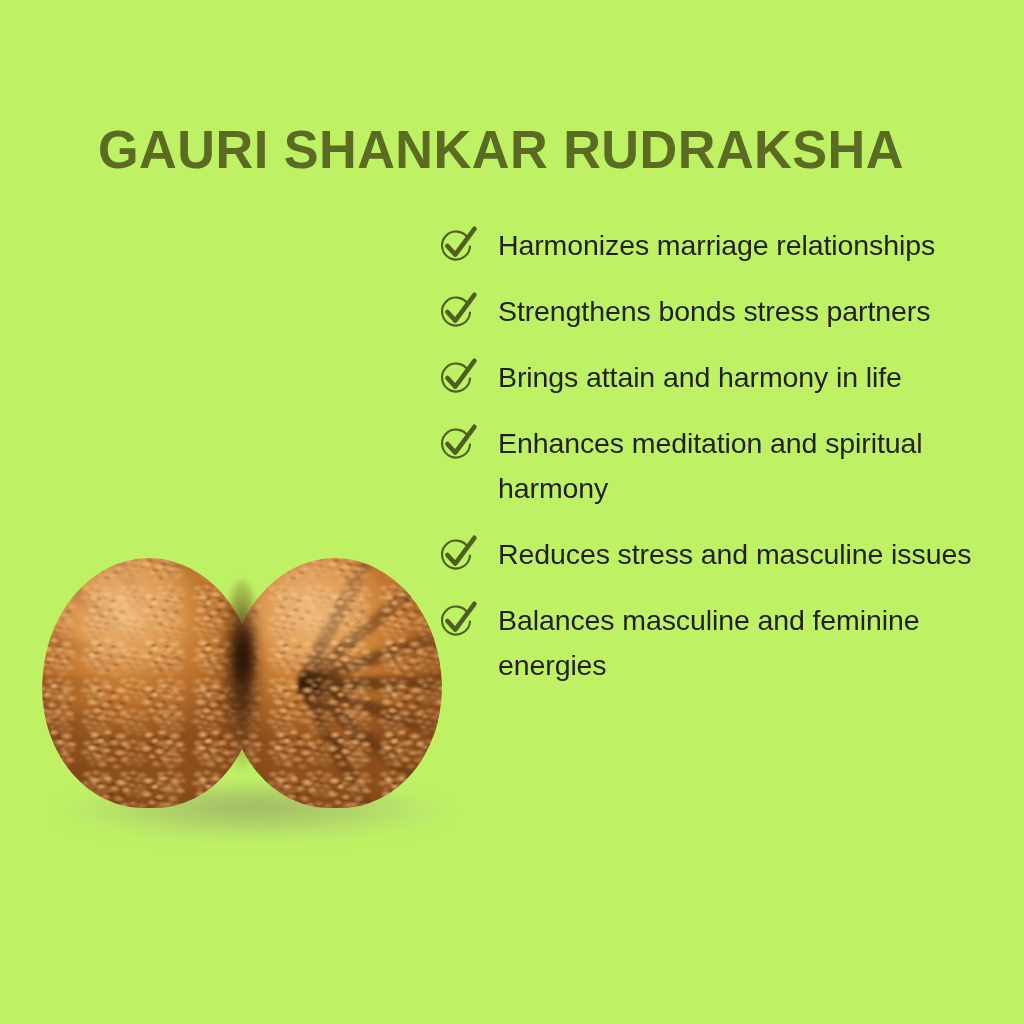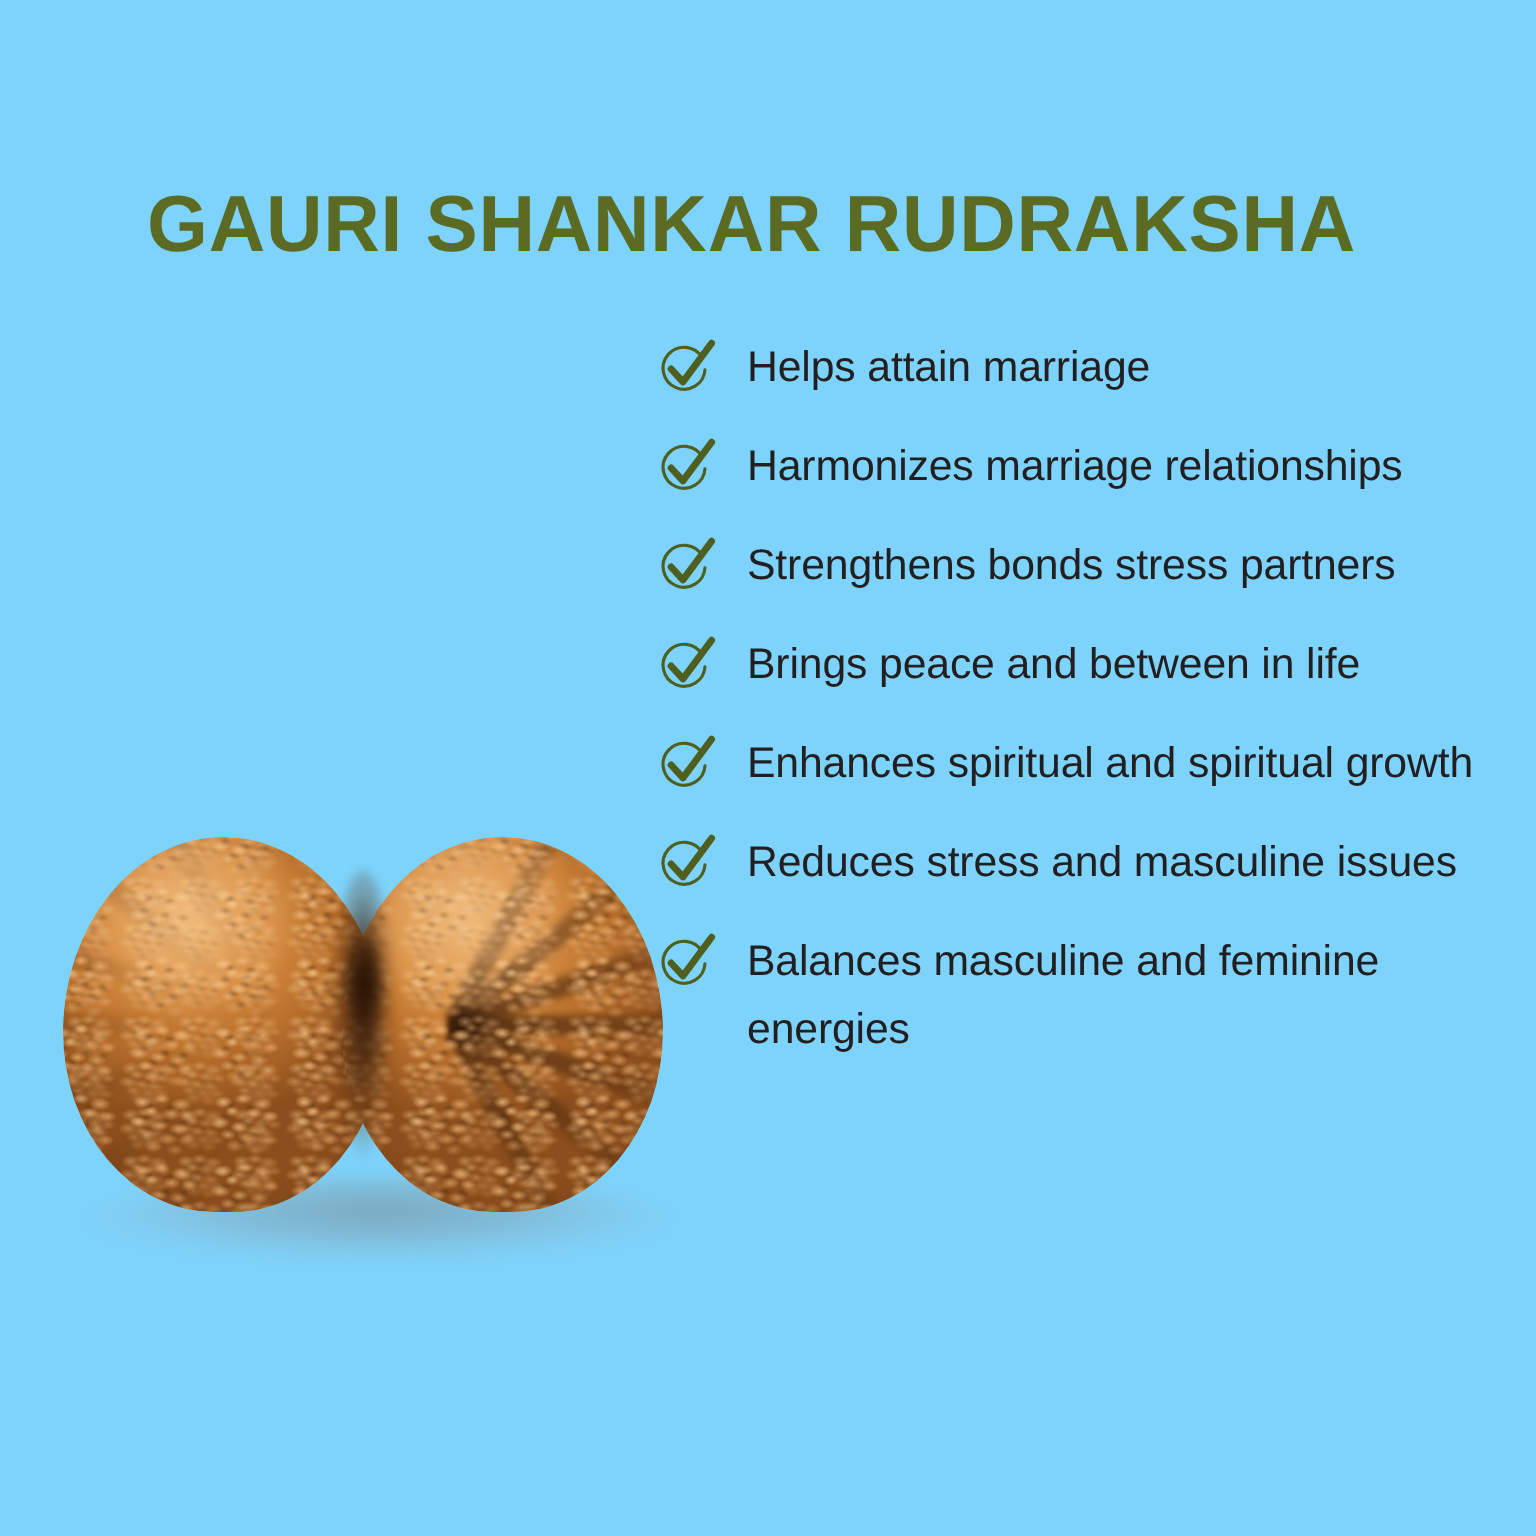--- a/index.html
+++ b/index.html
@@ -12,21 +12,21 @@
     height: 1024px;
     position: relative;
     overflow: hidden;
     font-family: "Liberation Sans", sans-serif;
     -webkit-font-smoothing: antialiased;
   }
 
   #page {
     position: absolute;
     inset: 0;
-    background: #7dd3fc;
+    background: #bef264;
   }
 
   
   #title {
     position: absolute;
     left: 98px;
     top: 119px;
     font-family: "Liberation Sans", sans-serif;
     font-size: 53px;
     font-weight: 700;
@@ -215,57 +215,48 @@
   <div id="title">GAURI SHANKAR RUDRAKSHA</div>
 
   <div id="benefits">
       <div class="benefit-row">
         <span class="check-icon">
           <svg viewBox="0 0 40 40" xmlns="http://www.w3.org/2000/svg">
             <path d="M31.2 13.6 A14 14 0 1 0 33 21.5" fill="none" stroke="#4f5f20" stroke-width="2.1" stroke-linecap="round"></path>
             <path d="M10.4 21.0 L18.3 29.6 L37.4 3.8" fill="none" stroke="#4f5f20" stroke-width="4.6" stroke-linecap="round" stroke-linejoin="round"></path>
           </svg>
         </span>
-        <span class="benefit-text">Helps attain marriage</span>
-      </div>
-      <div class="benefit-row">
-        <span class="check-icon">
-          <svg viewBox="0 0 40 40" xmlns="http://www.w3.org/2000/svg">
-            <path d="M31.2 13.6 A14 14 0 1 0 33 21.5" fill="none" stroke="#4f5f20" stroke-width="2.1" stroke-linecap="round"></path>
-            <path d="M10.4 21.0 L18.3 29.6 L37.4 3.8" fill="none" stroke="#4f5f20" stroke-width="4.6" stroke-linecap="round" stroke-linejoin="round"></path>
-          </svg>
-        </span>
         <span class="benefit-text">Harmonizes marriage relationships</span>
       </div>
       <div class="benefit-row">
         <span class="check-icon">
           <svg viewBox="0 0 40 40" xmlns="http://www.w3.org/2000/svg">
             <path d="M31.2 13.6 A14 14 0 1 0 33 21.5" fill="none" stroke="#4f5f20" stroke-width="2.1" stroke-linecap="round"></path>
             <path d="M10.4 21.0 L18.3 29.6 L37.4 3.8" fill="none" stroke="#4f5f20" stroke-width="4.6" stroke-linecap="round" stroke-linejoin="round"></path>
           </svg>
         </span>
         <span class="benefit-text">Strengthens bonds stress partners</span>
       </div>
       <div class="benefit-row">
         <span class="check-icon">
           <svg viewBox="0 0 40 40" xmlns="http://www.w3.org/2000/svg">
             <path d="M31.2 13.6 A14 14 0 1 0 33 21.5" fill="none" stroke="#4f5f20" stroke-width="2.1" stroke-linecap="round"></path>
             <path d="M10.4 21.0 L18.3 29.6 L37.4 3.8" fill="none" stroke="#4f5f20" stroke-width="4.6" stroke-linecap="round" stroke-linejoin="round"></path>
           </svg>
         </span>
-        <span class="benefit-text">Brings peace and between in life</span>
-      </div>
-      <div class="benefit-row">
-        <span class="check-icon">
-          <svg viewBox="0 0 40 40" xmlns="http://www.w3.org/2000/svg">
-            <path d="M31.2 13.6 A14 14 0 1 0 33 21.5" fill="none" stroke="#4f5f20" stroke-width="2.1" stroke-linecap="round"></path>
-            <path d="M10.4 21.0 L18.3 29.6 L37.4 3.8" fill="none" stroke="#4f5f20" stroke-width="4.6" stroke-linecap="round" stroke-linejoin="round"></path>
-          </svg>
-        </span>
-        <span class="benefit-text">Enhances spiritual and spiritual growth</span>
+        <span class="benefit-text">Brings attain and harmony in life</span>
+      </div>
+      <div class="benefit-row">
+        <span class="check-icon">
+          <svg viewBox="0 0 40 40" xmlns="http://www.w3.org/2000/svg">
+            <path d="M31.2 13.6 A14 14 0 1 0 33 21.5" fill="none" stroke="#4f5f20" stroke-width="2.1" stroke-linecap="round"></path>
+            <path d="M10.4 21.0 L18.3 29.6 L37.4 3.8" fill="none" stroke="#4f5f20" stroke-width="4.6" stroke-linecap="round" stroke-linejoin="round"></path>
+          </svg>
+        </span>
+        <span class="benefit-text">Enhances meditation and spiritual harmony</span>
       </div>
       <div class="benefit-row">
         <span class="check-icon">
           <svg viewBox="0 0 40 40" xmlns="http://www.w3.org/2000/svg">
             <path d="M31.2 13.6 A14 14 0 1 0 33 21.5" fill="none" stroke="#4f5f20" stroke-width="2.1" stroke-linecap="round"></path>
             <path d="M10.4 21.0 L18.3 29.6 L37.4 3.8" fill="none" stroke="#4f5f20" stroke-width="4.6" stroke-linecap="round" stroke-linejoin="round"></path>
           </svg>
         </span>
         <span class="benefit-text">Reduces stress and masculine issues</span>
       </div>

